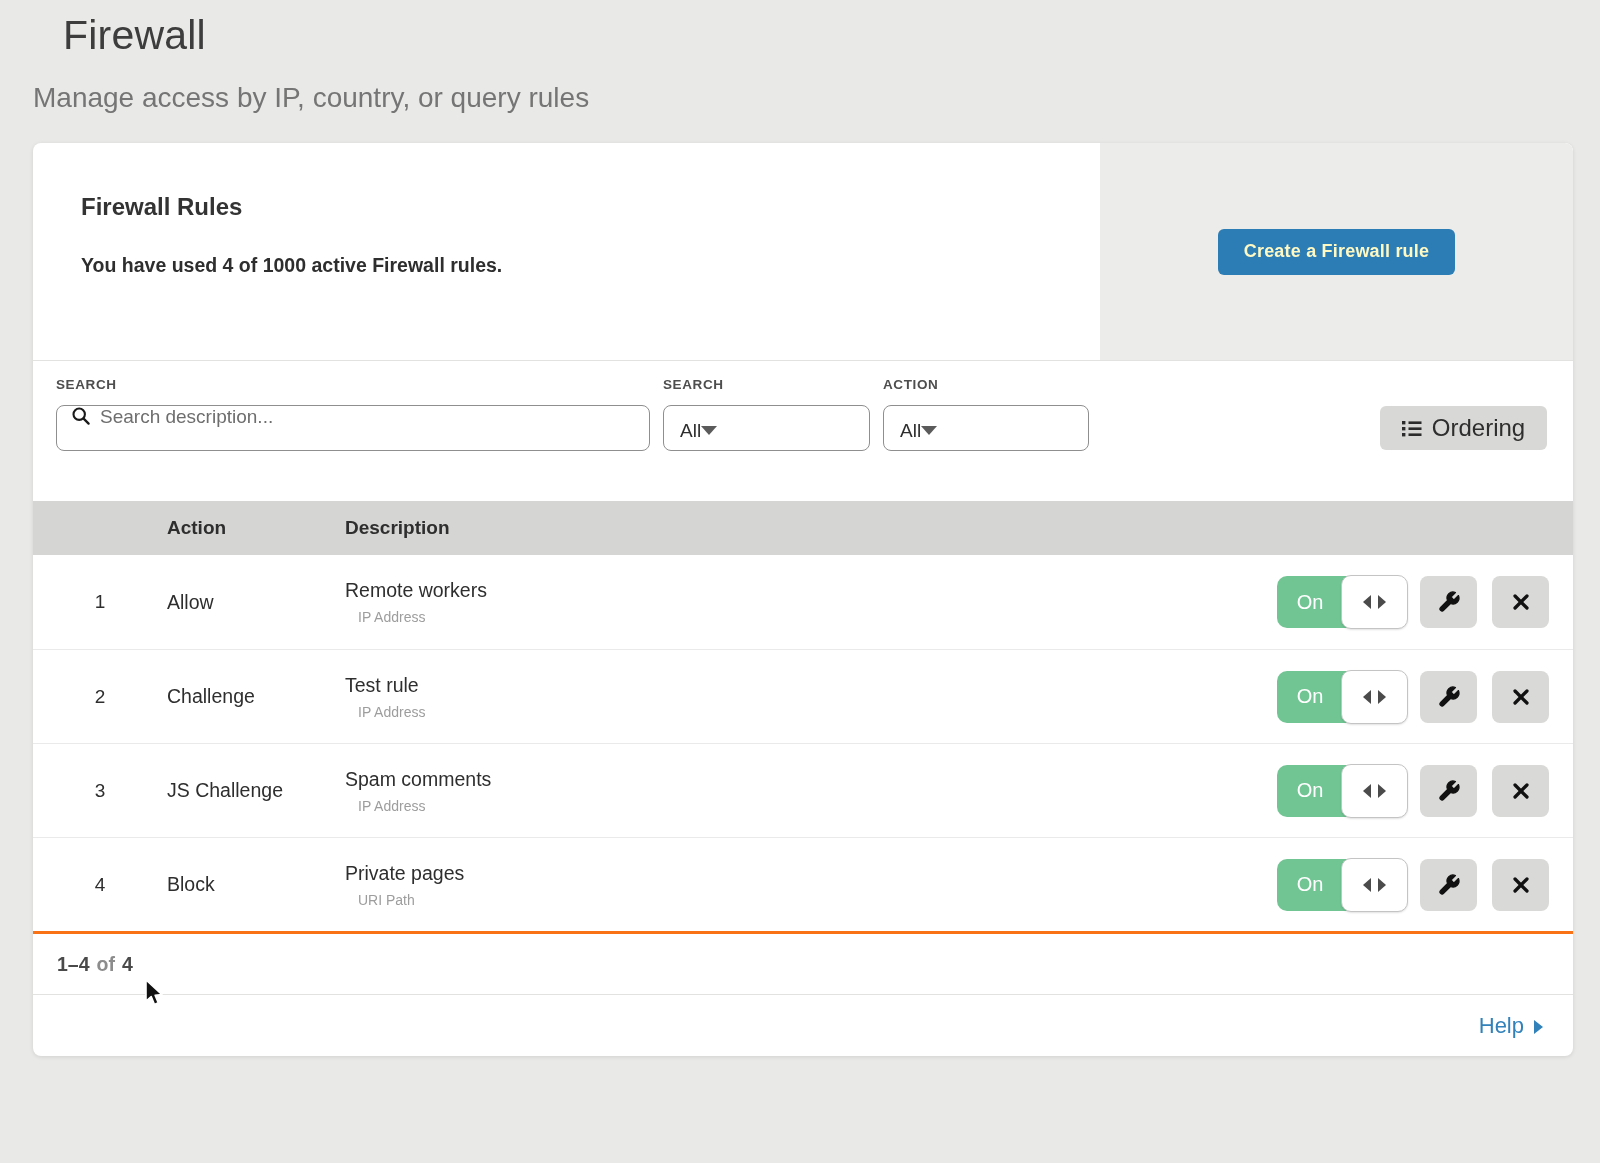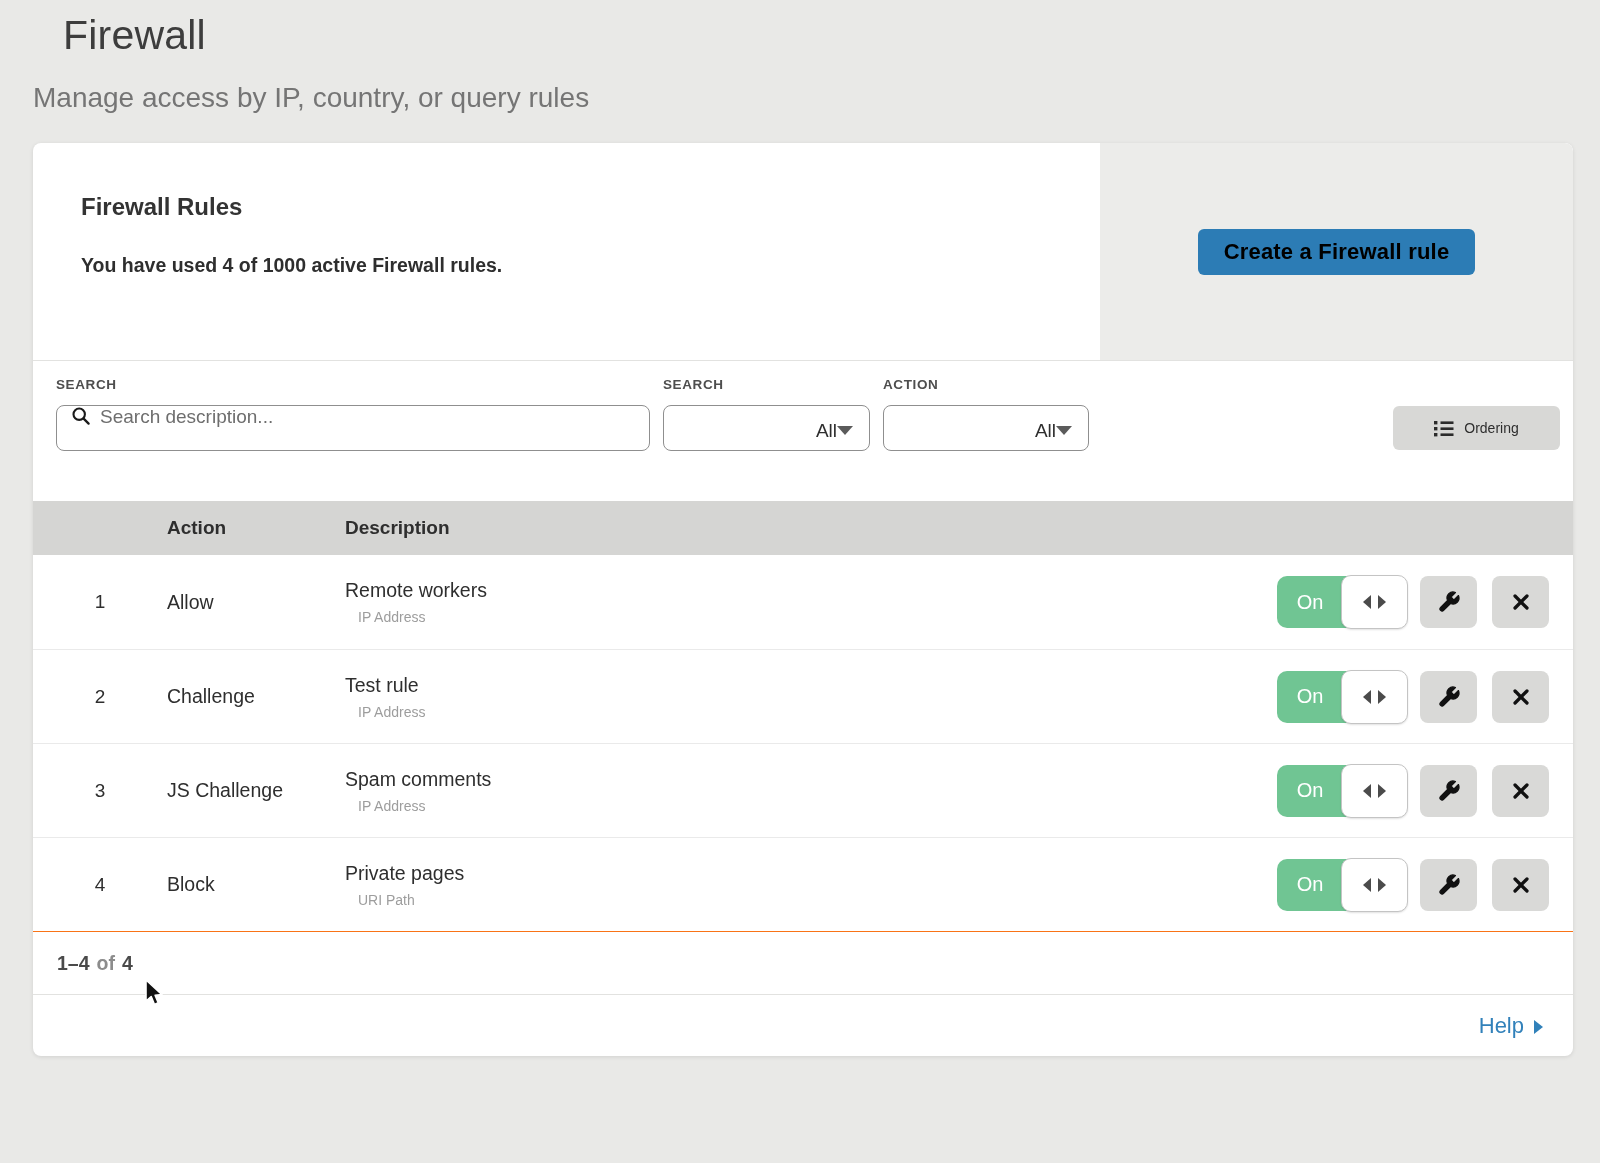--- a/index.html
+++ b/index.html
@@ -39,58 +39,58 @@
   .card-desc {
     margin-top: 25px; font-size: 19.5px; color: #3a3a3a; line-height: 36px;
     max-width: 960px; font-weight: 400;
   }
   .card-usage { margin-top: 33px; font-size: 19.5px; font-weight: 700; color: #2e2e2e; }
   .card-top-right {
     width: 473px; background: #ececea; border-top-right-radius: 8px;
     display: flex; align-items: center; justify-content: center;
   }
   .btn-primary {
-    background: #2c7cb5; color: #000000; border: none; border-radius: 6px;
-    font-family: inherit; font-size: 22px; font-weight: 700;
+    background: #2c7cb5; color: #fef9c3; border: none; border-radius: 6px;
+    font-family: inherit; font-size: 18px; font-weight: 700;
     padding: 0 26px; height: 46px; cursor: pointer; letter-spacing: 0.2px;
   }
 
   
   .filters { position: relative; height: 140px; padding: 16px 26px 0 23px; }
   .filter-label {
     font-size: 13.5px; font-weight: 700; color: #4e4e4e; letter-spacing: 0.6px;
     margin-bottom: 13px;
   }
   .filters-row { display: flex; align-items: flex-start; }
   .filter-group { margin-right: 13px; }
   .control { height: 46px; border: 1px solid #8f8f8f; border-radius: 8px; background: #fff; }
   .search-box { width: 594px; display: flex; align-items: flex-start; padding: 0 14px; }
   .search-icon { width: 20px; height: 20px; flex: 0 0 auto; margin-right: 9px; }
   .search-input {
     border: none; outline: none; flex: 1; font-family: inherit;
     font-size: 19px; color: #333; background: transparent;
   }
   .search-input::placeholder { color: #6e6e6e; opacity: 1; }
   .select-box {
-    display: flex; align-items: center; justify-content: flex-end;
+    display: flex; align-items: center; justify-content: flex-start;
     padding: 5px 16px 0 16px; cursor: pointer;
   }
   .select-status { width: 207px; }
   .select-action { width: 206px; }
   .select-value { font-size: 19px; color: #2e2e2e; }
   .caret-down {
     width: 0; height: 0;
     border-left: 8px solid transparent; border-right: 8px solid transparent;
     border-top: 9px solid #5b5b5b;
   }
   .btn-ordering {
-    position: absolute; right: 13px; top: 45px;
+    position: absolute; right: 26px; top: 45px;
     width: 167px; height: 44px; border: none; border-radius: 6px;
     background: #d8d8d6; color: #2e2e2e; font-family: inherit;
-    font-size: 14px; font-weight: 400; display: flex; align-items: center;
+    font-size: 24px; font-weight: 400; display: flex; align-items: center;
     justify-content: center; gap: 10px; cursor: pointer;
   }
 
   
   .table-header {
     height: 54px; background: #d5d5d3; display: flex; align-items: center;
     font-size: 19px; font-weight: 700; color: #2e2e2e;
   }
   .col-priority { width: 134px; display: flex; justify-content: center; }
   .col-action { width: 178px; }
@@ -134,21 +134,21 @@
   .icon-btn {
     width: 57px; height: 52px; border: none; border-radius: 8px;
     background: #d9d9d7; display: flex; align-items: center; justify-content: center;
     cursor: pointer; flex: 0 0 auto;
   }
   .gap13 { margin-left: 13px; } .gap15 { margin-left: 15px; }
 
   
   .pagination {
     height: 63px; display: flex; align-items: center; padding-left: 24px;
-    border-top: 1px solid #f97316; font-size: 19.5px;
+    border-top: 3px solid #f97316; font-size: 19.5px;
   }
   .pg-strong { font-weight: 700; color: #4a4a4a; }
   .pg-sep { color: #8c8c8c; margin: 0 7px; font-weight: 700; }
   .help-row {
     height: 62px; border-top: 1px solid #e2e2e0;
     display: flex; align-items: center; justify-content: flex-end;
     padding-right: 30px;
   }
   .help-link {
     display: flex; align-items: center; gap: 10px; cursor: pointer;

